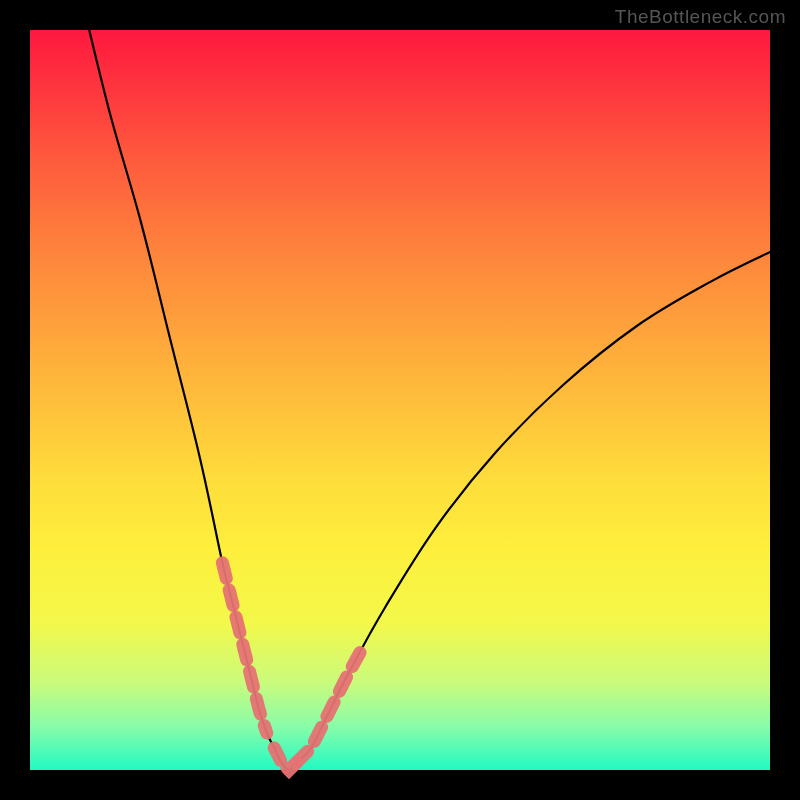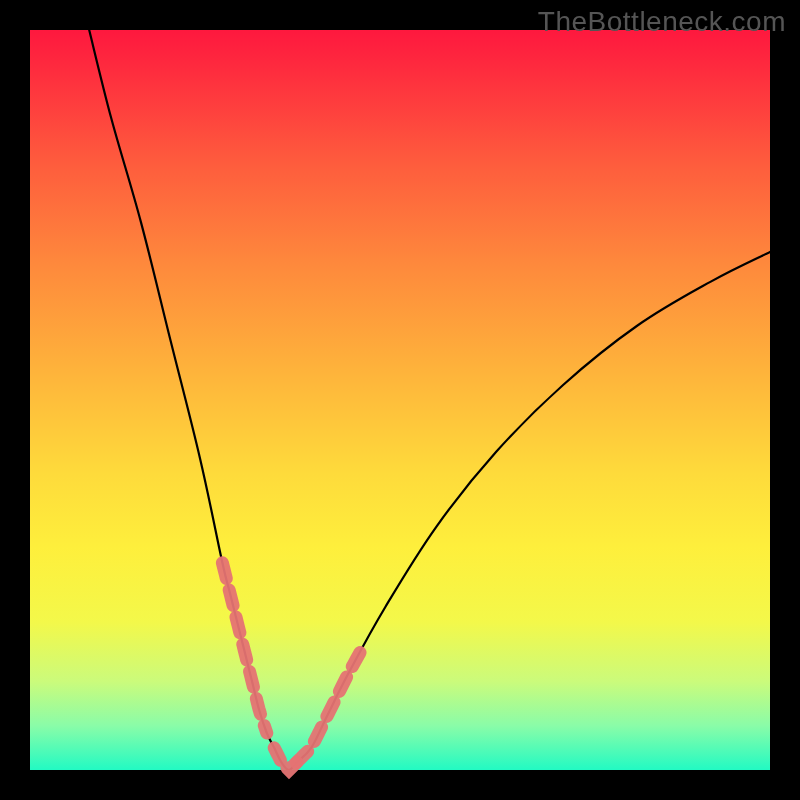--- a/index.html
+++ b/index.html
@@ -15,21 +15,21 @@
     position: relative;
     width: 800px;
     height: 800px;
     background: #000;
   }
   .watermark {
     position: absolute;
     top: 6px;
     right: 14px;
     color: #555;
-    font-size: 28px;
+    font-size: 19px;
     font-weight: 500;
     letter-spacing: 0.5px;
     z-index: 10;
     user-select: none;
   }
   .plot-outer {
     position: absolute;
     left: 30px;
     top: 30px;
     width: 740px;

